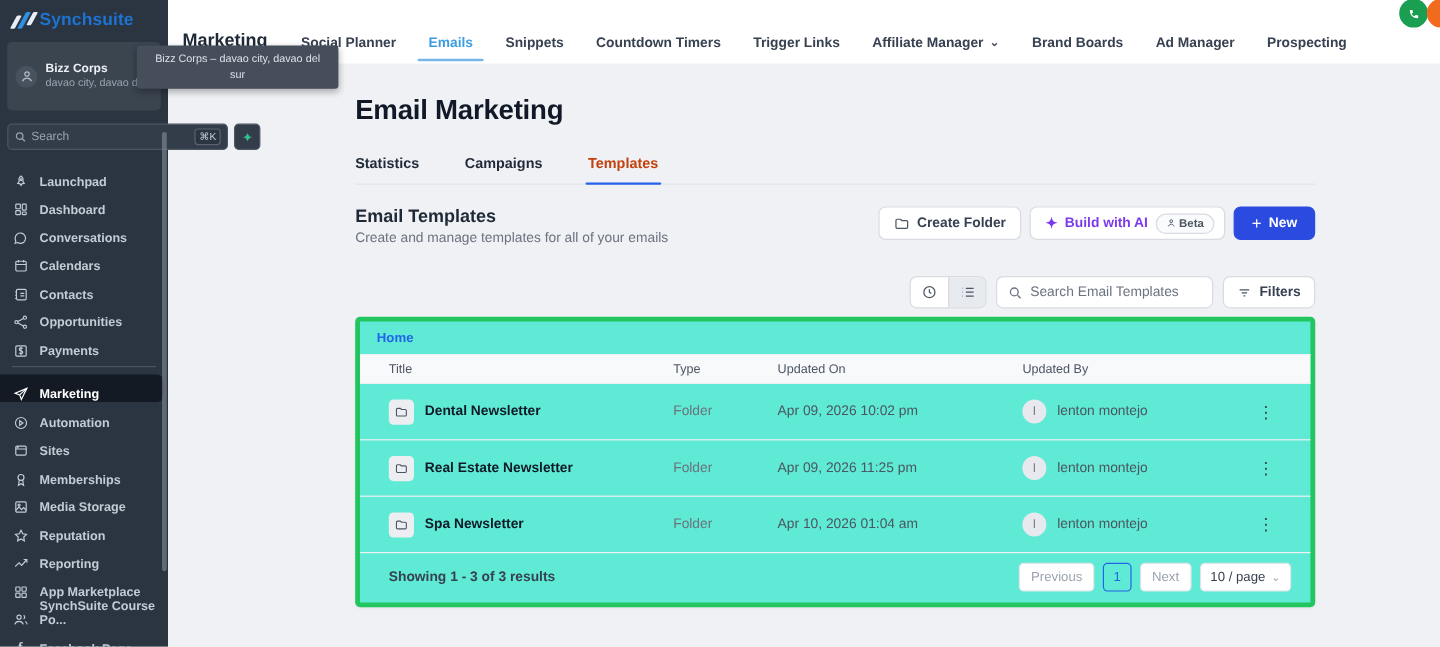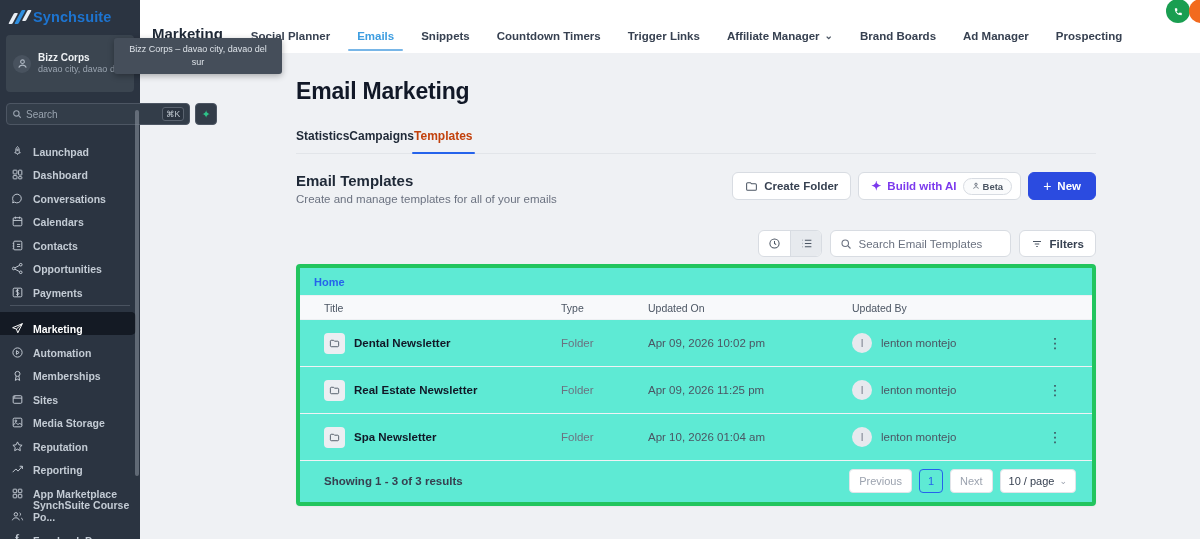--- a/index.html
+++ b/index.html
@@ -46,21 +46,21 @@
   .ttab { position:relative; cursor:pointer; white-space:nowrap; display:flex; align-items:center; gap:5px; }
   .ttab.active { color:#3d9de0; }
   .ttab.active::after { content:""; position:absolute; left:-9px; right:-9px; bottom:-9px; height:2px; background:#78b6e7; border-radius:2px; }
   .ttab .chev { font-size:10px; color:#4b5563; line-height:8px; }
   .phone-btn { position:absolute; top:-1px; right:10px; width:24px; height:24px; border-radius:50%; background:#1a9e51; color:#fff; display:flex; align-items:center; justify-content:center; cursor:pointer; }
   .orange-btn { position:absolute; top:-1px; right:-13px; width:24px; height:24px; border-radius:50%; background:#f26a1e; cursor:pointer; }
 
   .content { flex:1; background:#eff1f4; padding:25px 0 0 156px; }
   .page-title { font-size:23px; font-weight:bold; color:#111827; letter-spacing:-.2px; }
 
-  .page-tabs { margin-top:24px; width:800px; display:flex; border-bottom:1px solid #e2e5e9; padding-bottom:10px; font-size:12px; font-weight:bold; color:#1f2937; }
+  .page-tabs { margin-top:24px; width:800px; display:flex; gap:38px; border-bottom:1px solid #e2e5e9; padding-bottom:10px; font-size:12px; font-weight:bold; color:#1f2937; }
   .ptab { position:relative; cursor:pointer; }
   .ptab.active { color:#c2410c; }
   .ptab.active::after { content:""; position:absolute; left:-2px; right:-2px; bottom:-11px; height:2.5px; background:#2563eb; border-radius:2px; }
 
   .section-row { margin-top:18px; width:800px; display:flex; justify-content:space-between; align-items:flex-start; }
   .section-title { font-size:15px; font-weight:bold; color:#1f2937; }
   .section-sub { font-size:11.5px; color:#6b7280; margin-top:4px; }
   .actions { display:flex; gap:7px; align-items:center; }
   .btn { height:28px; display:flex; align-items:center; gap:6px; border-radius:6px; font-size:11.5px; font-weight:600; cursor:pointer; white-space:nowrap; }
   .btn-light { background:#fff; border:1px solid #d8dce2; color:#374151; padding:0 12px; }
@@ -228,35 +228,35 @@
             <svg width="13" height="13" viewBox="0 0 24 24" fill="none" stroke="currentColor" stroke-width="1.8">
               <circle cx="12" cy="12" r="8.5"></circle>
               <path d="M10 8.5l5 3.5-5 3.5z"></path>
             </svg>
           </span>
         <span class="nlabel">Automation</span>
       </div>
       <div class="nav-item">
         <span class="nicon">
             <svg width="13" height="13" viewBox="0 0 24 24" fill="none" stroke="currentColor" stroke-width="1.8">
-              <circle cx="12" cy="9" r="4.6"></circle>
-              <path d="M9.5 13 8 21l4-2.3L16 21l-1.5-8"></path>
-            </svg>
-          </span>
-        <span class="nlabel">Memberships</span>
-      </div>
-      <div class="nav-item">
-        <span class="nicon">
-            <svg width="13" height="13" viewBox="0 0 24 24" fill="none" stroke="currentColor" stroke-width="1.8">
               <rect x="4" y="5" width="16" height="14" rx="2"></rect>
               <path d="M4 9.5h16"></path>
               <circle cx="7" cy="7.2" r=".6" fill="currentColor"></circle>
             </svg>
           </span>
         <span class="nlabel">Sites</span>
+      </div>
+      <div class="nav-item">
+        <span class="nicon">
+            <svg width="13" height="13" viewBox="0 0 24 24" fill="none" stroke="currentColor" stroke-width="1.8">
+              <circle cx="12" cy="9" r="4.6"></circle>
+              <path d="M9.5 13 8 21l4-2.3L16 21l-1.5-8"></path>
+            </svg>
+          </span>
+        <span class="nlabel">Memberships</span>
       </div>
       <div class="nav-item">
         <span class="nicon">
             <svg width="13" height="13" viewBox="0 0 24 24" fill="none" stroke="currentColor" stroke-width="1.8">
               <rect x="4" y="4" width="16" height="16" rx="2"></rect>
               <circle cx="9" cy="9" r="1.6"></circle>
               <path d="M4 17l5-5 4 4 3-3 4 4"></path>
             </svg>
           </span>
         <span class="nlabel">Media Storage</span>

